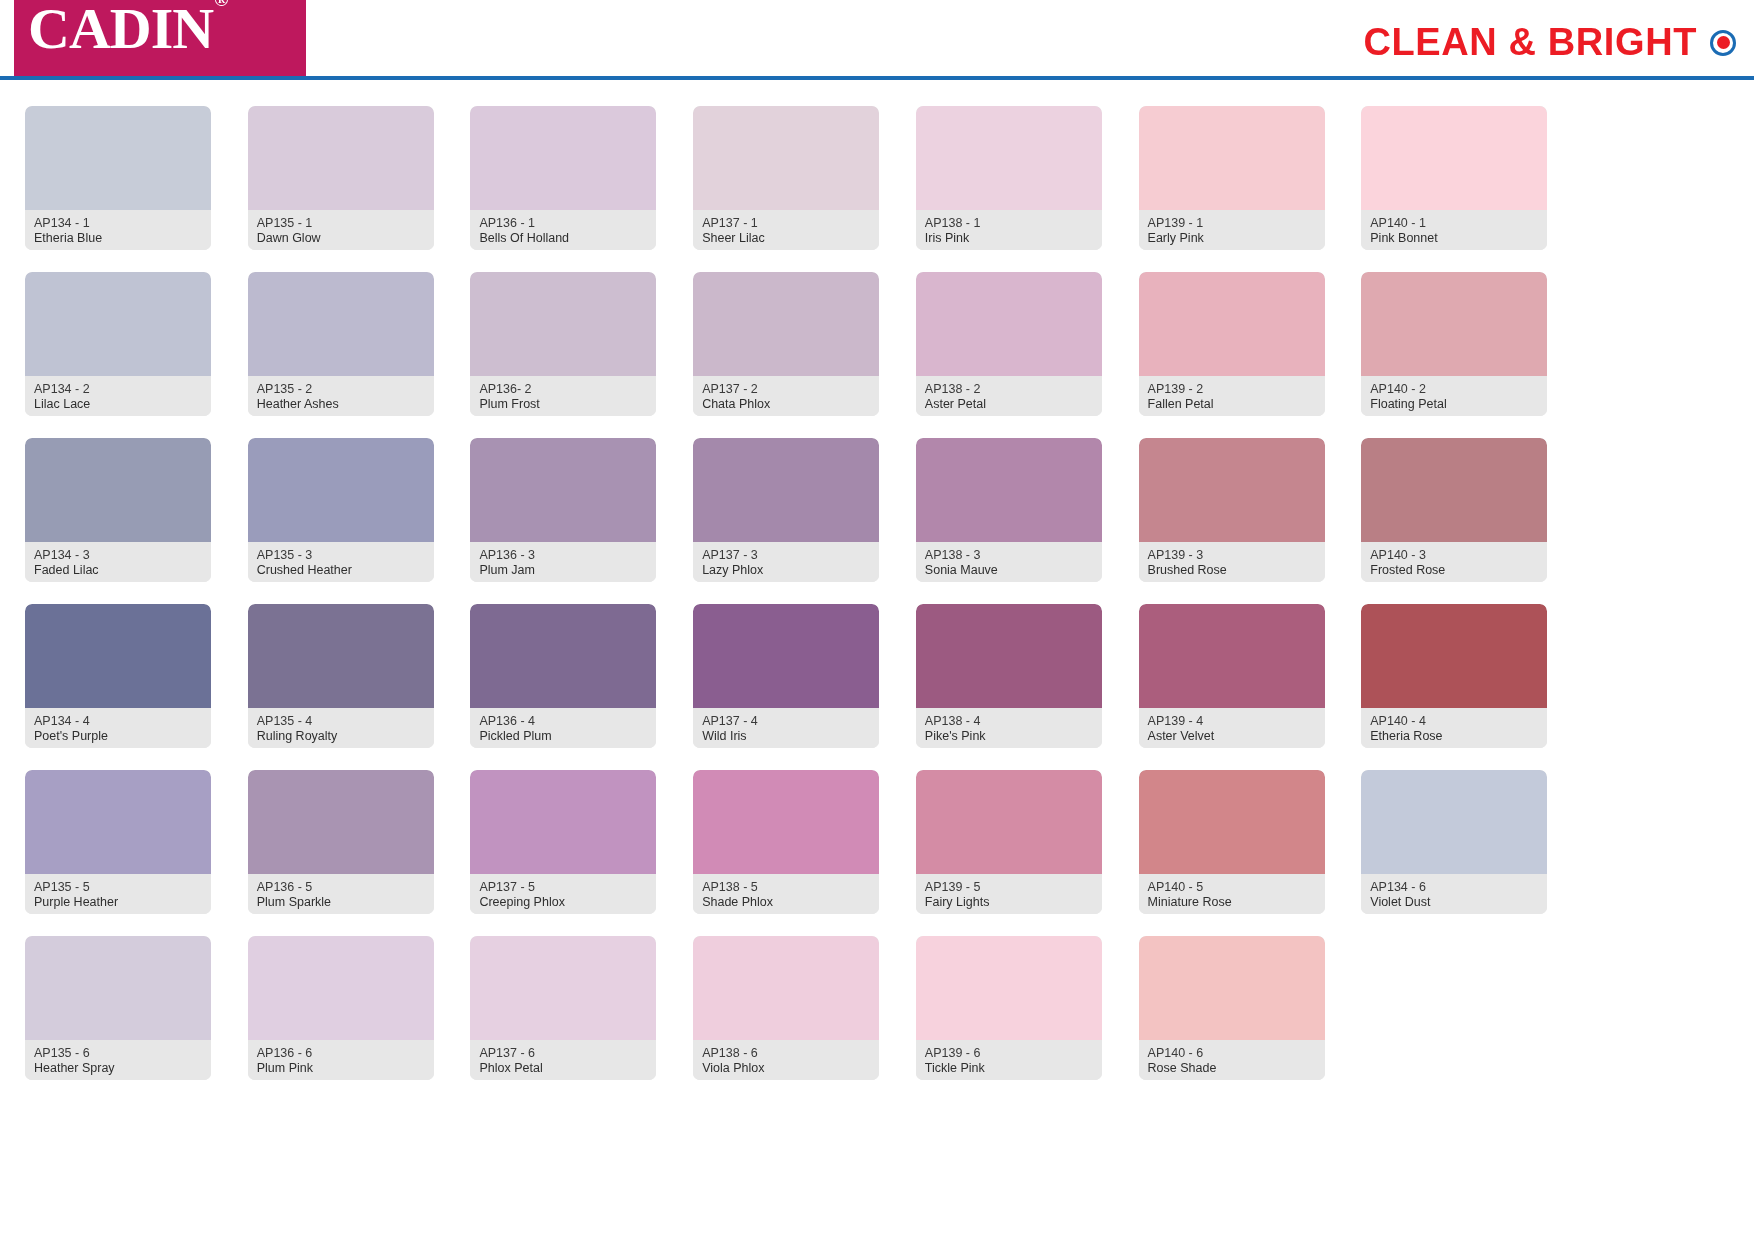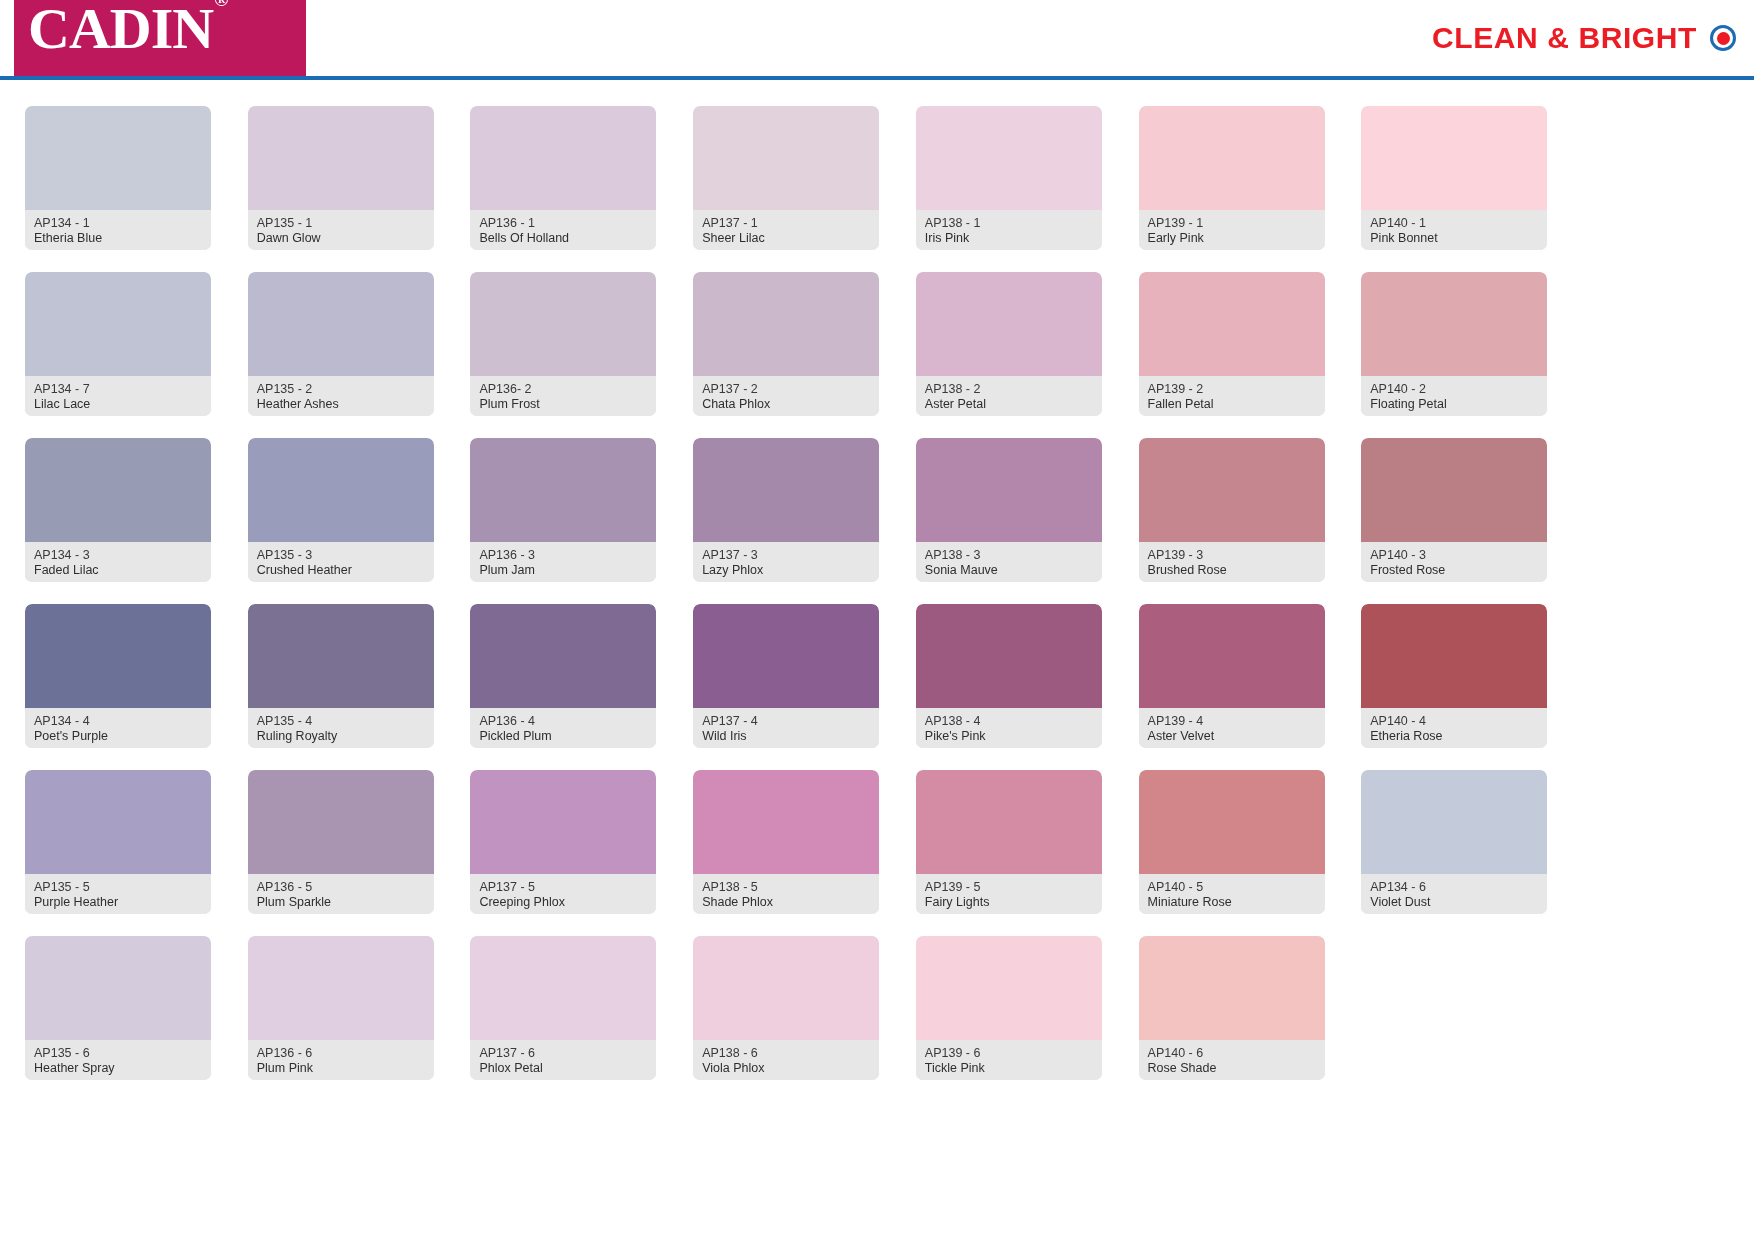--- a/index.html
+++ b/index.html
@@ -58,21 +58,21 @@
     position: absolute;
     right: 18px;
     top: 21px;
     display: flex;
     align-items: center;
     gap: 13px;
   }
   .tagline-text {
     font-family: "Liberation Sans", "DejaVu Sans", sans-serif;
     font-weight: bold;
-    font-size: 30px;
+    font-size: 38px;
     letter-spacing: 0.6px;
     color: #ec1c24;
     white-space: nowrap;
   }
   .tagline-mark {
     width: 26px;
     height: 26px;
     border-radius: 50%;
     border: 3px solid #1b6cb4;
     background: #ffffff;
@@ -189,21 +189,21 @@
     <div class="swatch">
       <div class="swatch-color" style="background: rgb(251, 212, 220);"></div>
       <div class="swatch-label">
         <div class="swatch-code">AP140 - 1</div>
         <div class="swatch-name">Pink Bonnet</div>
       </div>
     </div>
     <div class="swatch">
       <div class="swatch-color" style="background: rgb(191, 195, 211);"></div>
       <div class="swatch-label">
-        <div class="swatch-code">AP134 - 7</div>
+        <div class="swatch-code">AP134 - 2</div>
         <div class="swatch-name">Lilac Lace</div>
       </div>
     </div>
     <div class="swatch">
       <div class="swatch-color" style="background: rgb(188, 186, 207);"></div>
       <div class="swatch-label">
         <div class="swatch-code">AP135 - 2</div>
         <div class="swatch-name">Heather Ashes</div>
       </div>
     </div>

